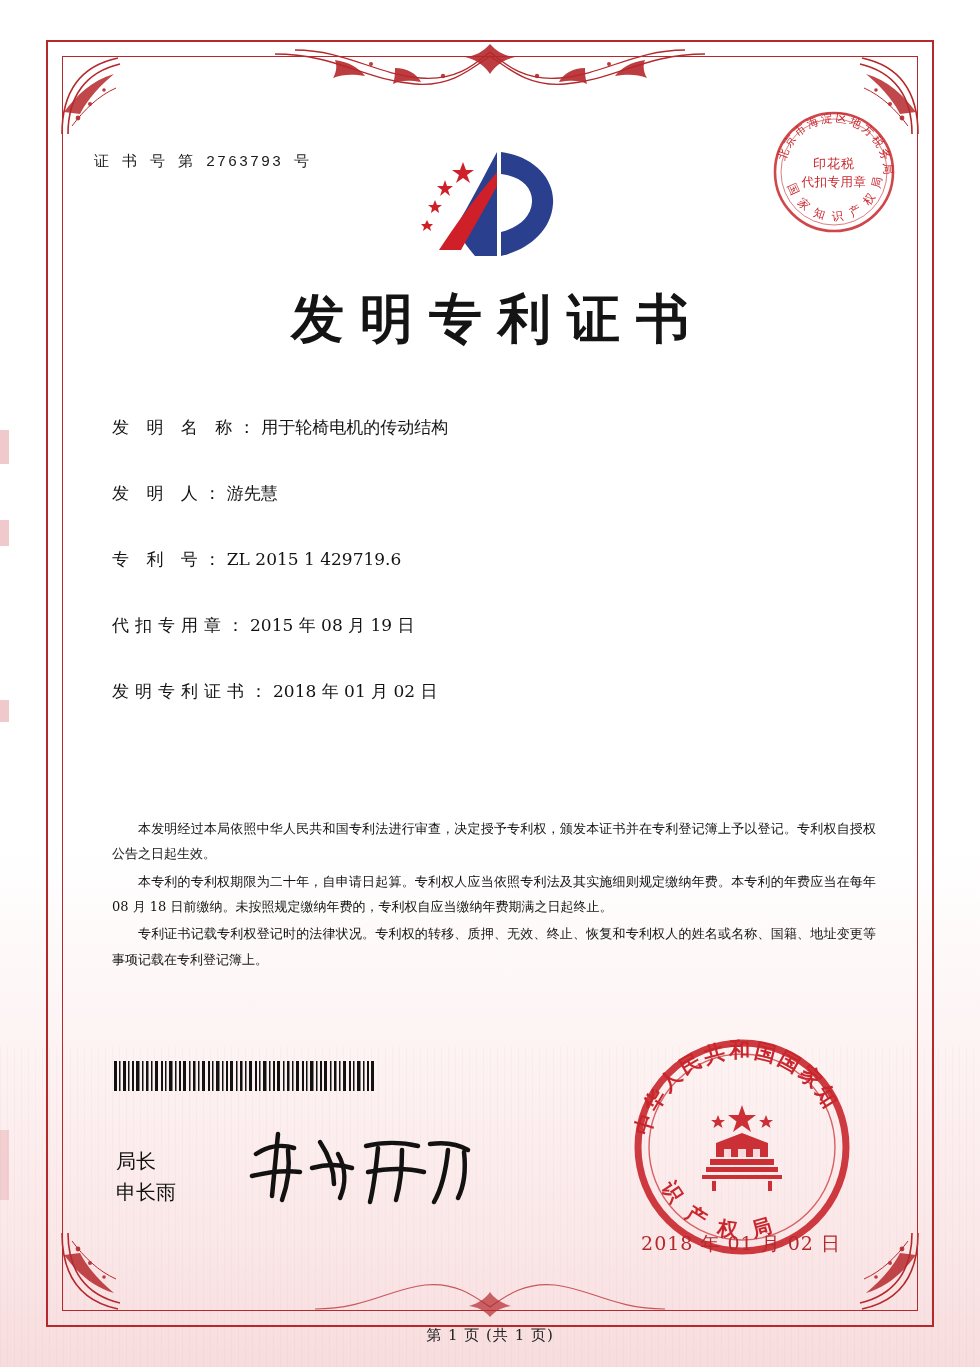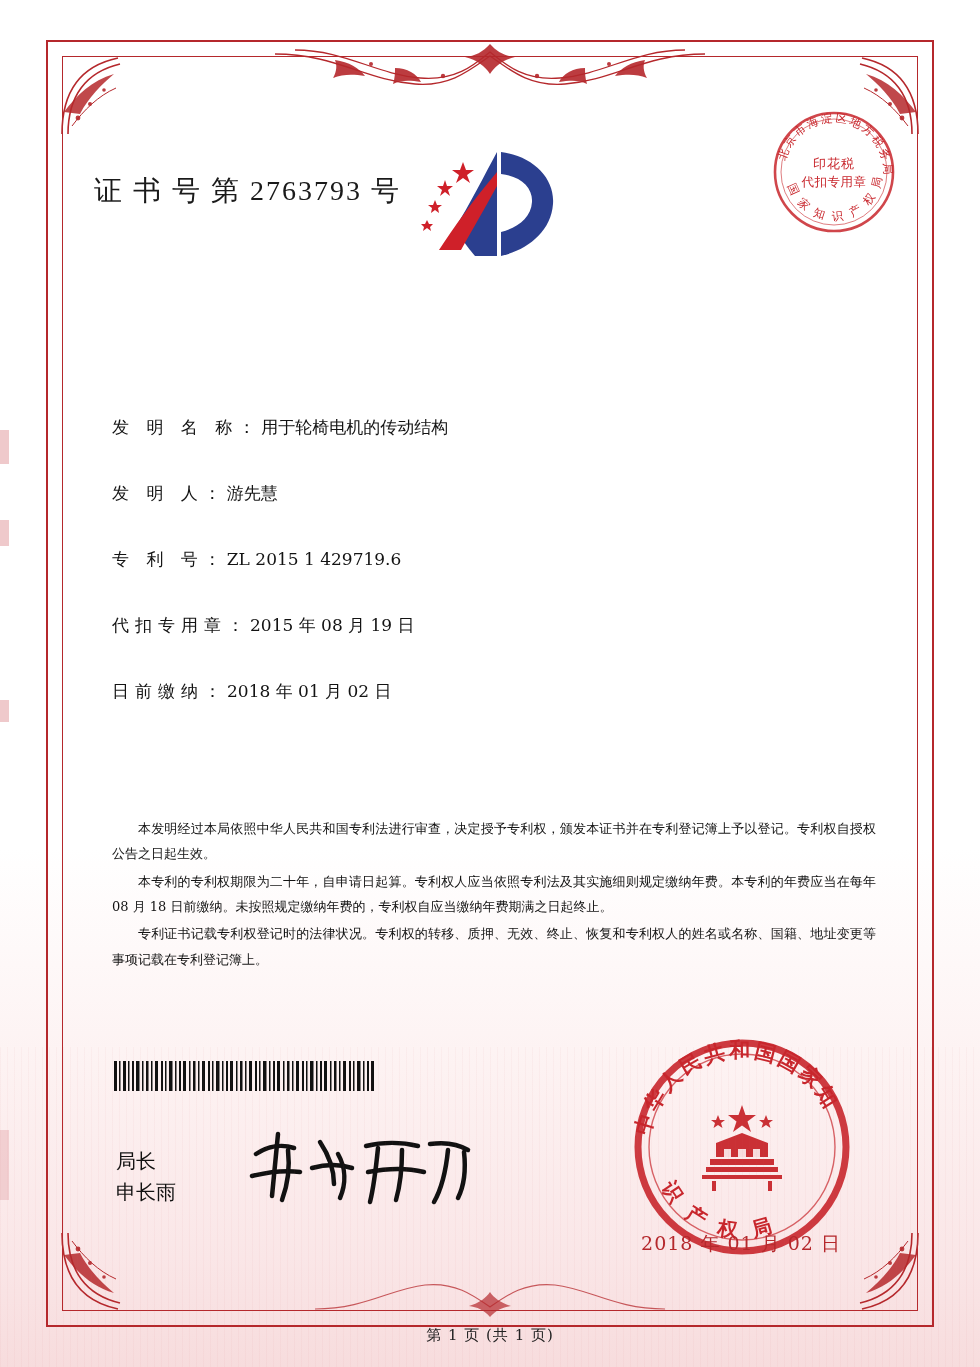--- a/index.html
+++ b/index.html
@@ -84,25 +84,25 @@
 
   
   .content{
     position:absolute;
     left:62px; top:56px; right:62px; bottom:56px;
   }
 
   .cert-number{
     position:absolute;
     left:32px;
-    top:116px;
-    font-size:28px;
+    top:96px;
+    font-size:15px;
     letter-spacing:2px;
     color:#1a1a1a;
-    font-family:Liberation Serif, serif;
+    font-family:Liberation Mono, monospace;
   }
 
   
   .emblem{
     position:absolute;
     left:50%;
     transform:translateX(-50%);
     top:90px;
     width:170px;
     height:120px;
@@ -355,36 +355,37 @@
           <textPath href="#arcTop" startOffset="7%">北京市海淀区地方税务局</textPath>
         </text>
         <text font-family="'DejaVu Serif','Liberation Serif',serif" font-size="11.5" fill="#c8262c" letter-spacing="2.4">
           <textPath href="#arcBot" startOffset="9%">国 家 知 识 产 权 局</textPath>
         </text>
         <text x="68" y="64" text-anchor="middle" font-family="'DejaVu Serif','Liberation Serif',serif" font-size="13" fill="#c8262c" letter-spacing="1">印花税</text>
         <text x="68" y="82" text-anchor="middle" font-family="'DejaVu Serif','Liberation Serif',serif" font-size="12.5" fill="#c8262c" letter-spacing="0.5">代扣专用章</text>
       </svg>
     </div>
 
+    <div class="main-title">发明专利证书</div>
 
     <div class="fields">
       <div class="field">
         <span class="lbl">发 明 名 称：</span><span class="val">用于轮椅电机的传动结构</span>
       </div>
       <div class="field">
         <span class="lbl">发 明 人：</span><span class="val">游先慧</span>
       </div>
       <div class="field">
         <span class="lbl">专 利 号：</span><span class="val">ZL 2015 1 429719.6</span>
       </div>
       <div class="field">
         <span class="lbl">代扣专用章：</span><span class="val">2015 年 08 月 19 日</span>
       </div>
       <div class="field">
-        <span class="lbl">日前缴纳：</span><span class="val">2018 年 01 月 02 日</span>
+        <span class="lbl">发明专利证书：</span><span class="val">2018 年 01 月 02 日</span>
       </div>
     </div>
 
     <div class="paragraphs">
       <p>本发明经过本局依照中华人民共和国专利法进行审查，决定授予专利权，颁发本证书并在专利登记簿上予以登记。专利权自授权公告之日起生效。</p>
       <p>本专利的专利权期限为二十年，自申请日起算。专利权人应当依照专利法及其实施细则规定缴纳年费。本专利的年费应当在每年 08 月 18 日前缴纳。未按照规定缴纳年费的，专利权自应当缴纳年费期满之日起终止。</p>
       <p>专利证书记载专利权登记时的法律状况。专利权的转移、质押、无效、终止、恢复和专利权人的姓名或名称、国籍、地址变更等事项记载在专利登记簿上。</p>
     </div>
 
     <div class="barcode">

